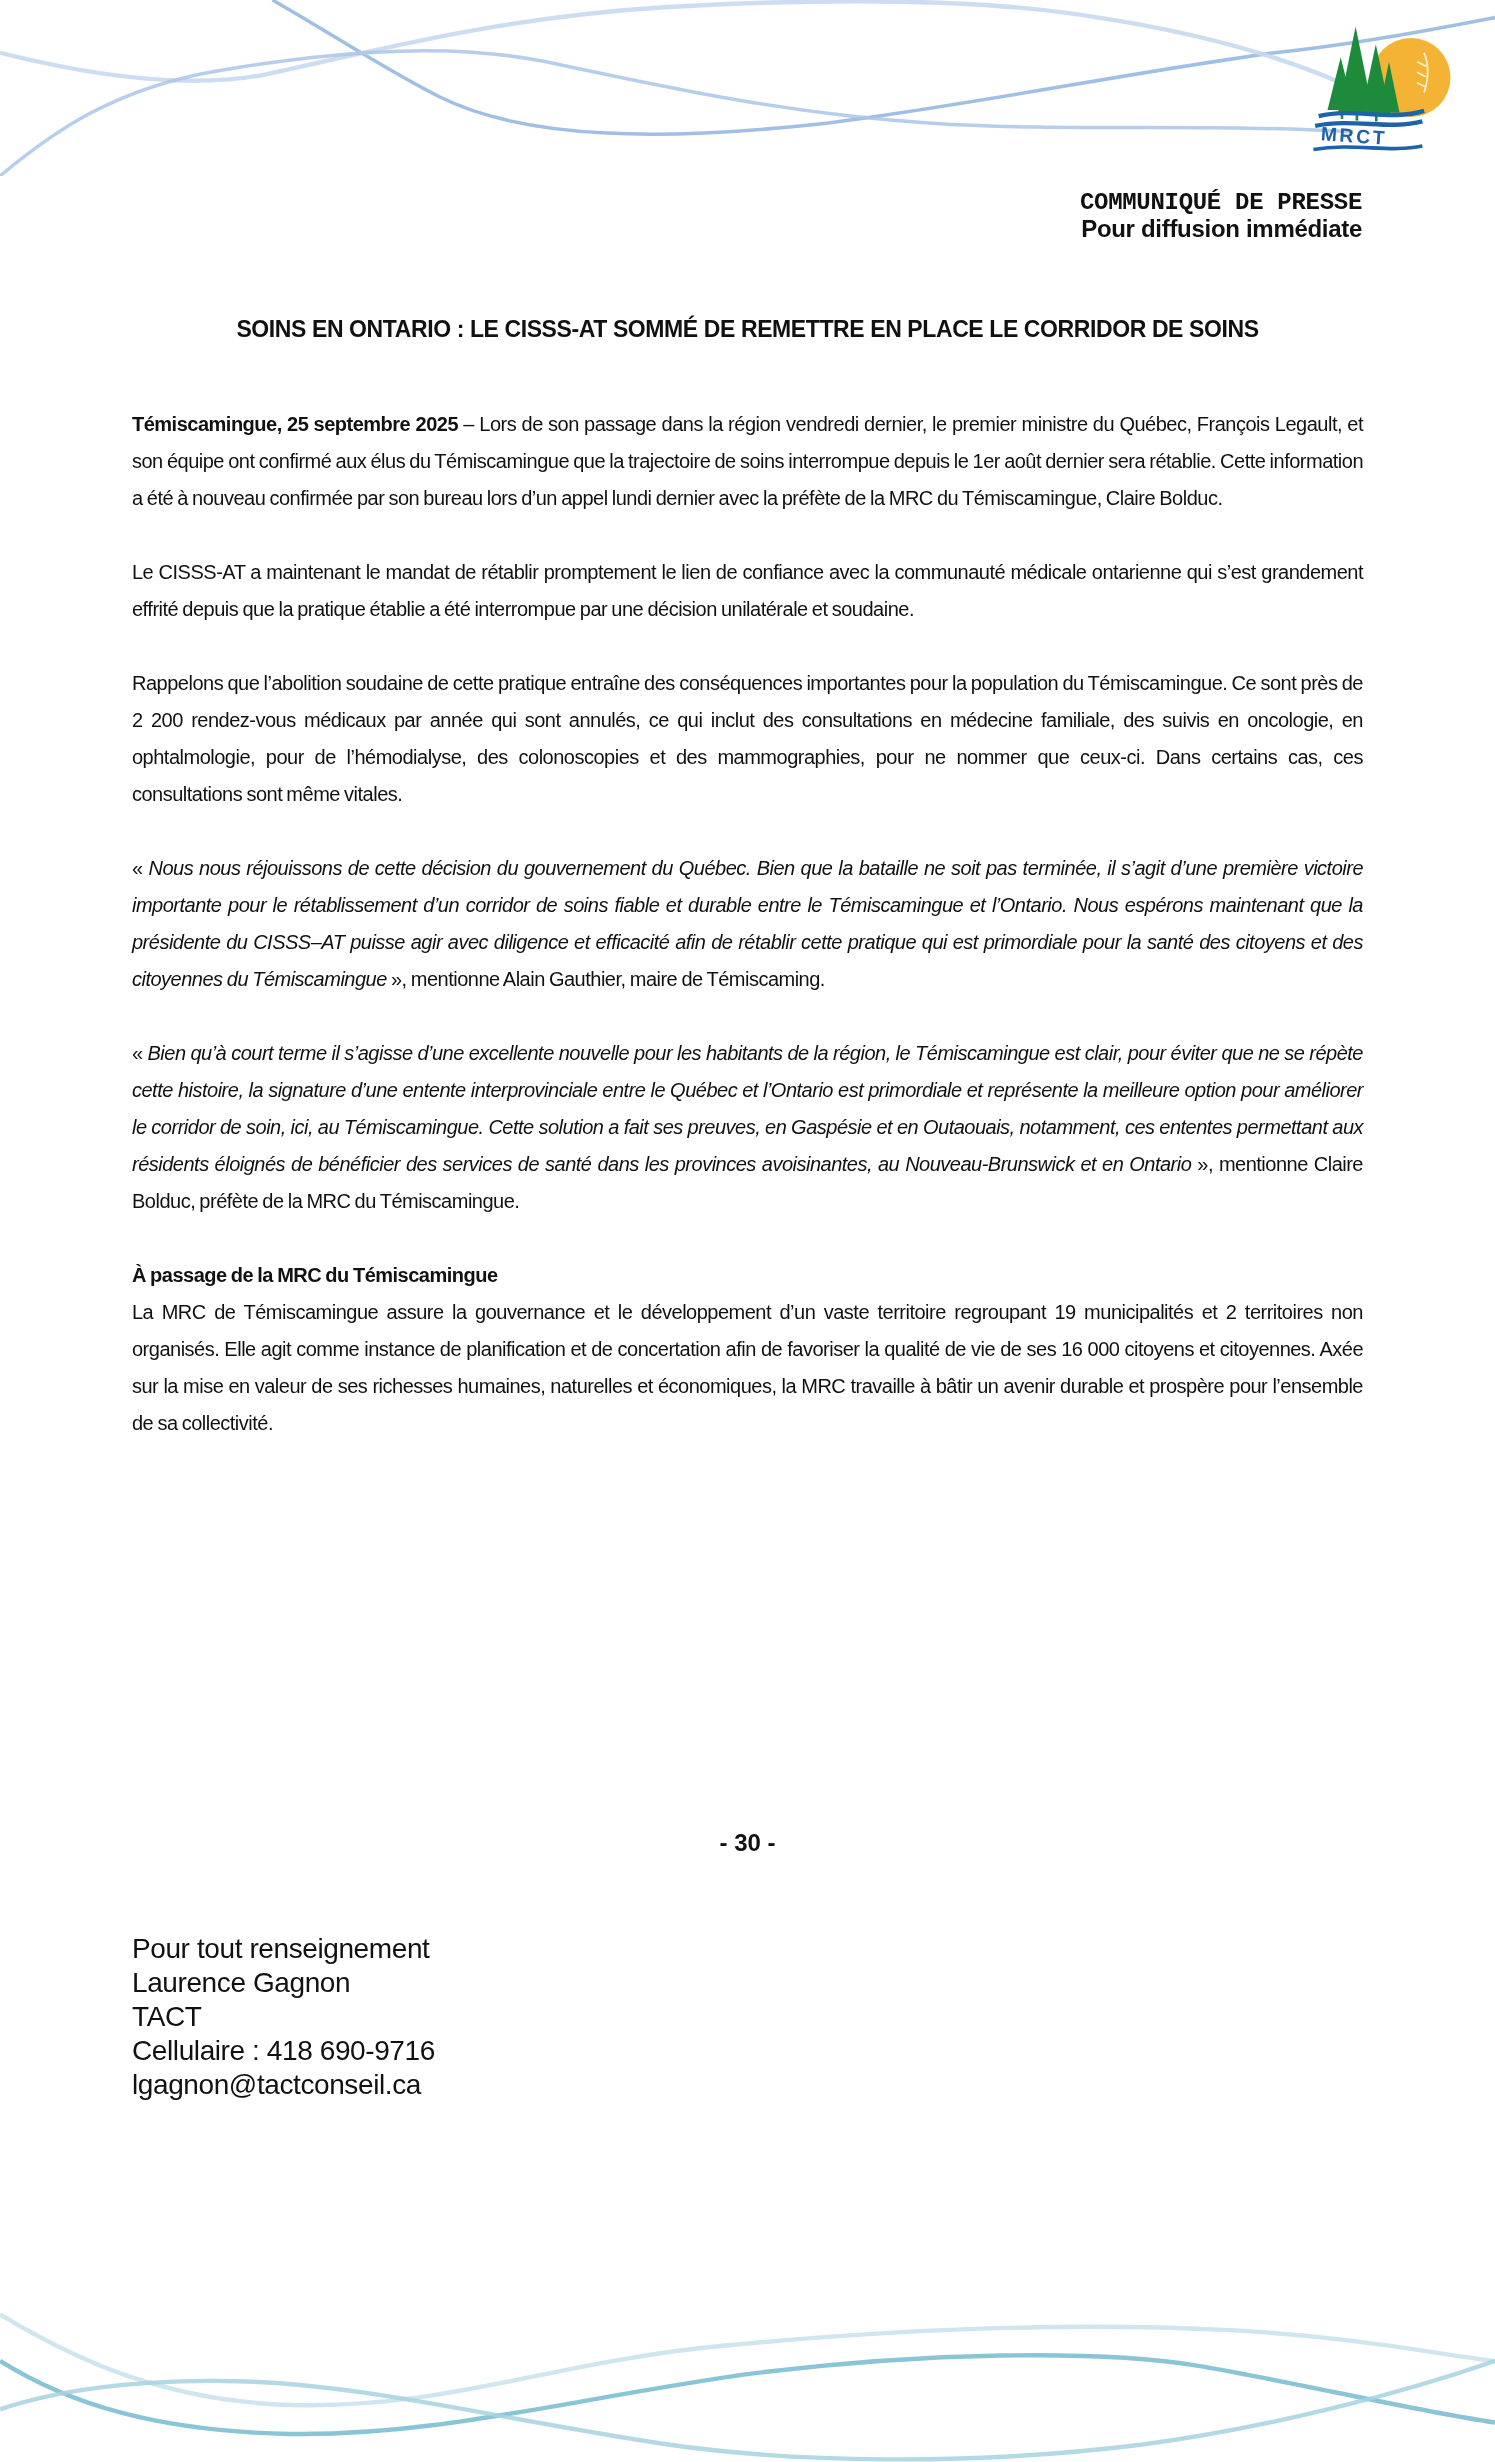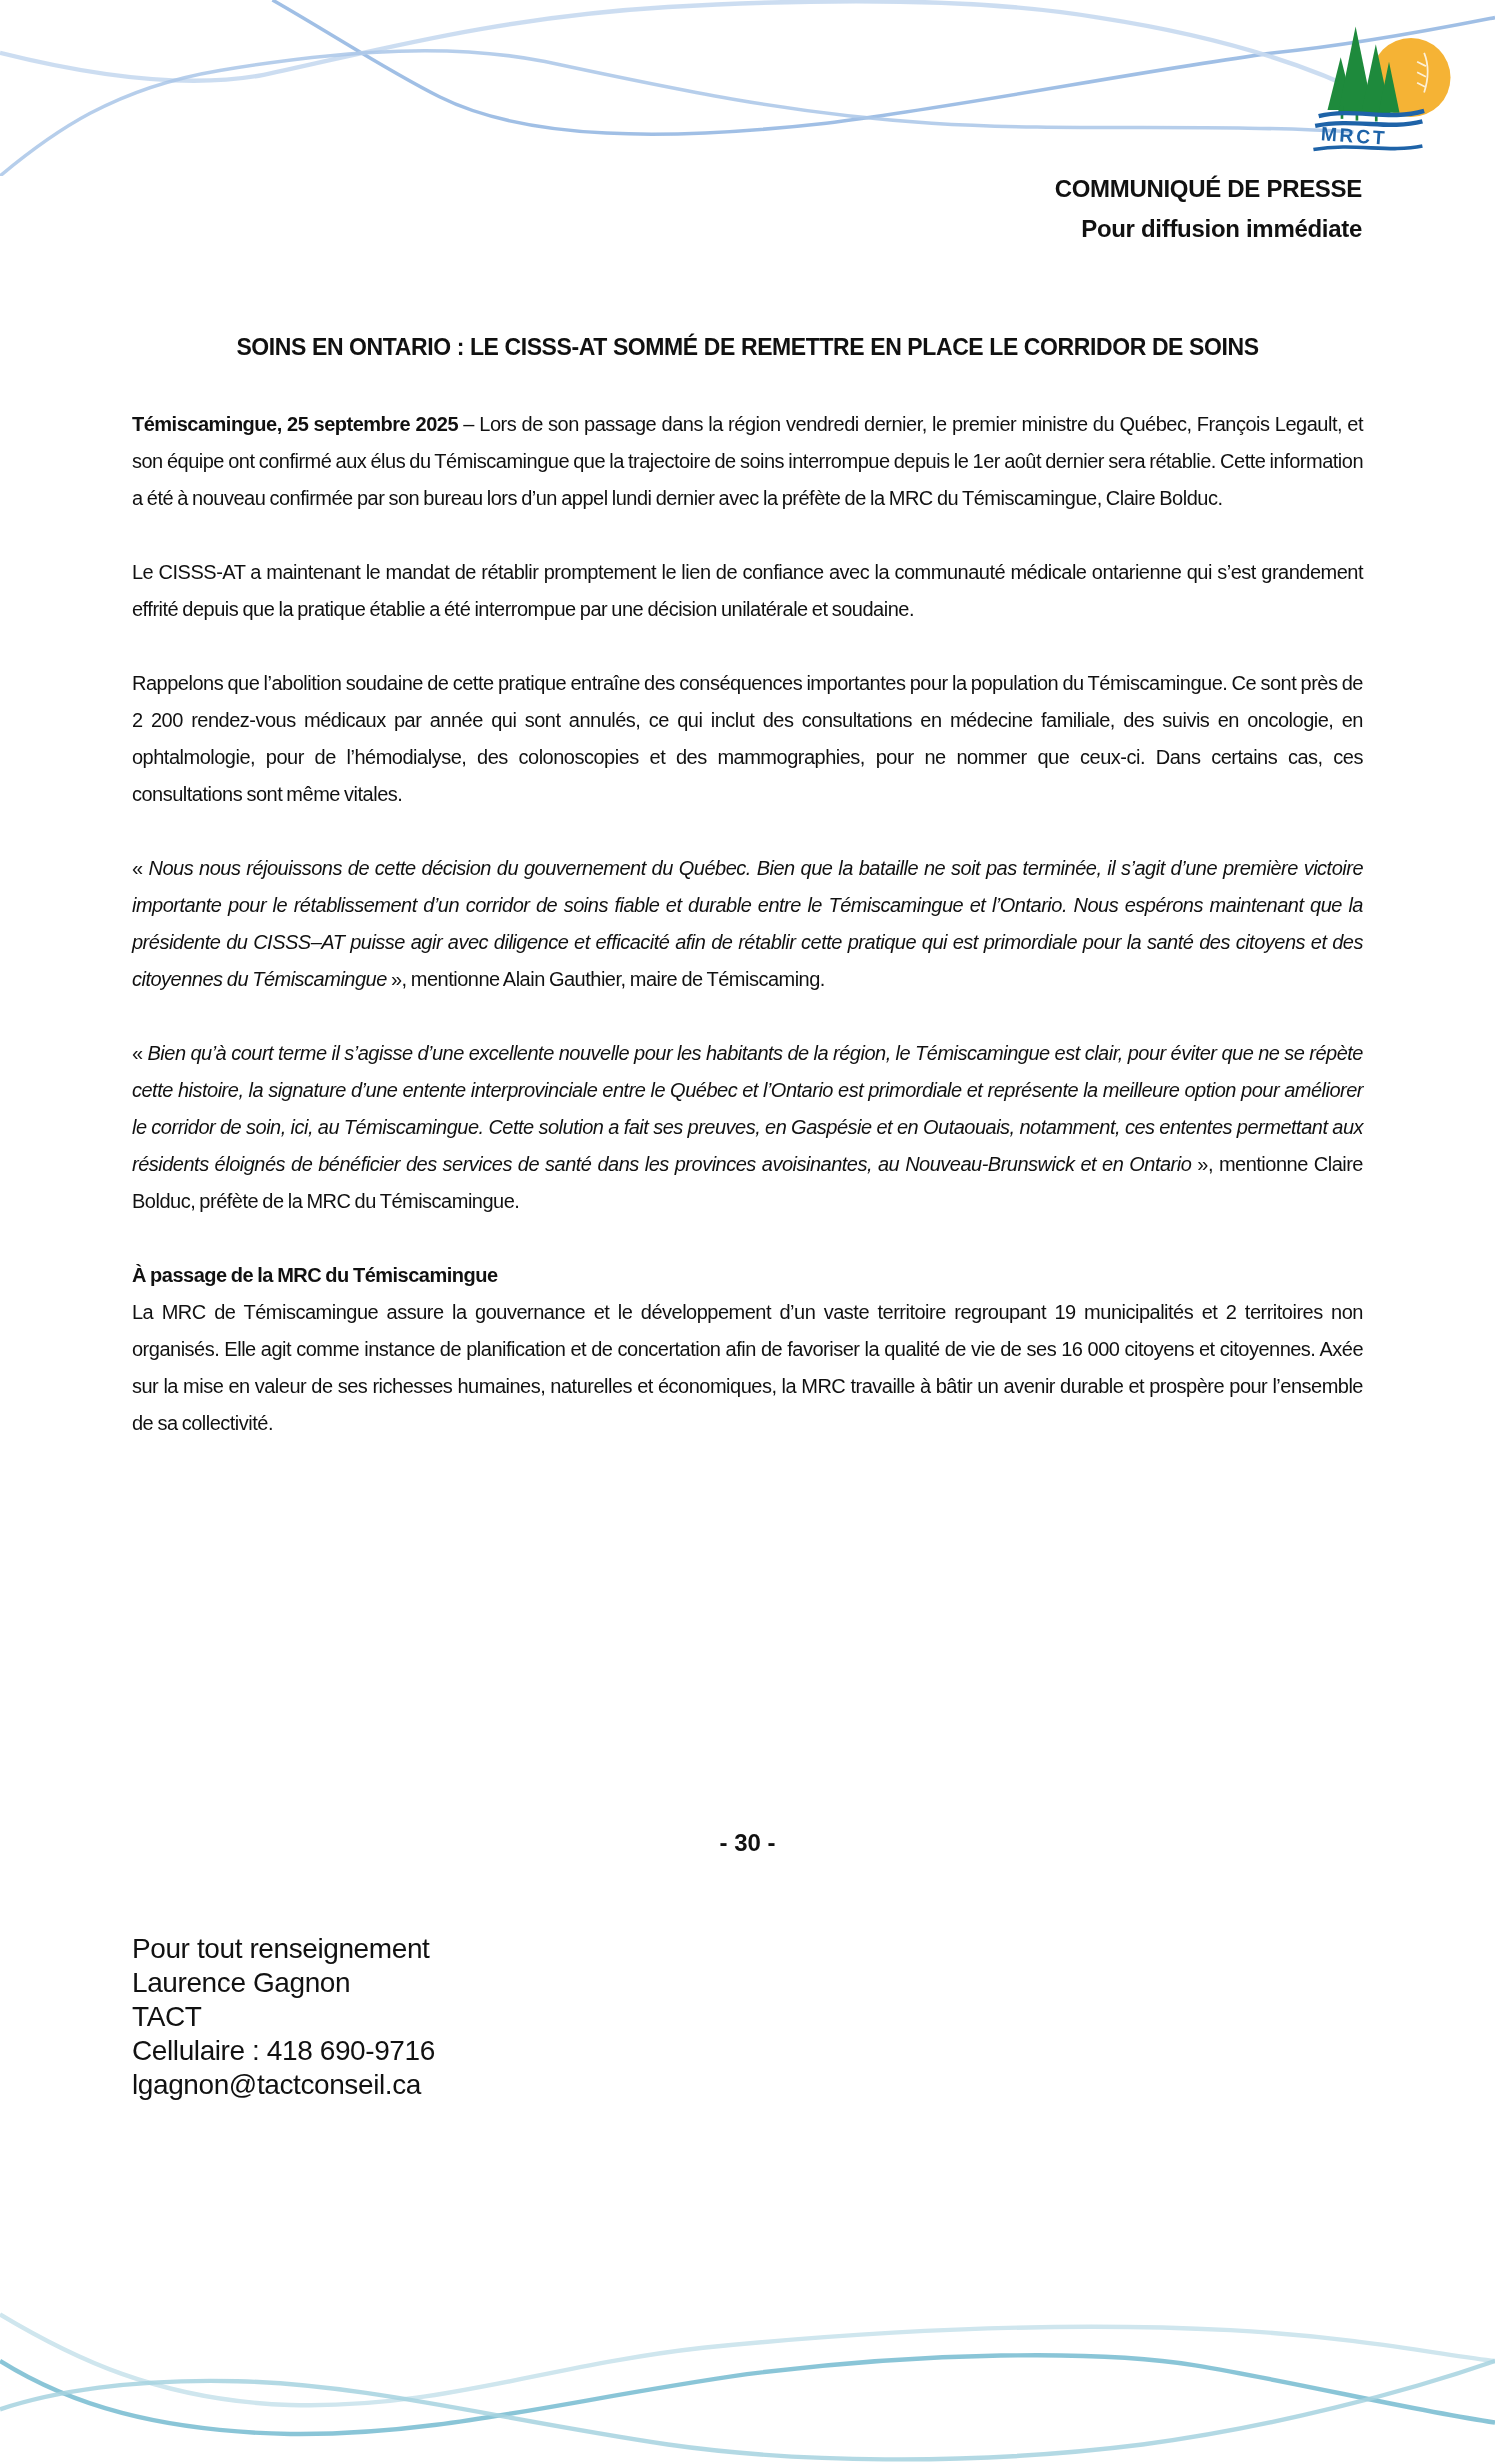--- a/index.html
+++ b/index.html
@@ -3,23 +3,23 @@
 <meta charset="utf-8">
 <style>
   html, body { margin: 0; padding: 0; background: #ffffff; }
   body { width: 1495px; height: 2462px; position: relative; overflow: hidden;
          font-family: "Liberation Sans", sans-serif; color: #111; }
   .waves { position: absolute; left: 0; width: 1495px; pointer-events: none; }
   .waves.top { top: 0; height: 176px; }
   .waves.bottom { top: 2251px; height: 212px; }
   .logo { position: absolute; left: 1301px; top: 8.8px; width: 176px; height: 145px; }
   .hdr { position: absolute; right: 133px; text-align: right; font-weight: bold; font-size: 24px; letter-spacing: -0.3px; }
-  .hdr.l1 { top: 175px; }
+  .hdr.l1 { top: 189px; font-family: Liberation Mono, monospace; }
   .hdr.l2 { top: 215px; }
-  .title { position: absolute; left: 132px; width: 1231px; top: 334px; text-align: center;
+  .title { position: absolute; left: 132px; width: 1231px; top: 316px; text-align: center;
            font-weight: bold; font-size: 23px; letter-spacing: -0.4px; }
   .content { position: absolute; left: 132px; width: 1231px; top: 406px;
              font-size: 20px; line-height: 37px; letter-spacing: -0.5px; word-spacing: -0.9px; }
   .content p { margin: 0 0 37px 0; text-align: justify; }
   .content p.tight { margin-bottom: 0; }
   .content .sub { font-weight: bold; margin: 0; }
   .content .sub.spaced { margin-bottom: 37px; }
   b { font-weight: bold; }
   i { }
   .page-end { position: absolute; left: 132px; width: 1231px; top: 1829px; text-align: center;

